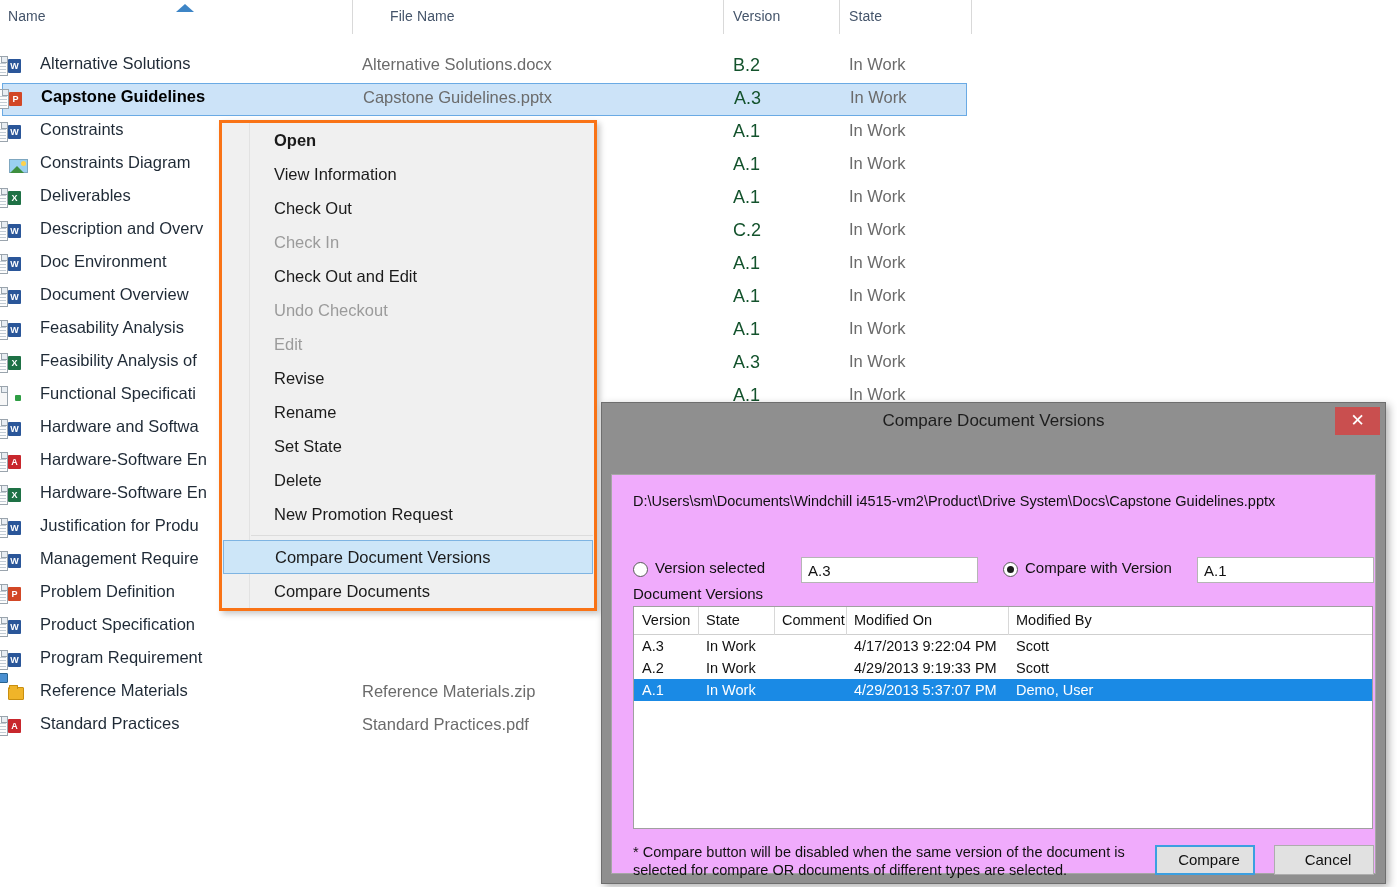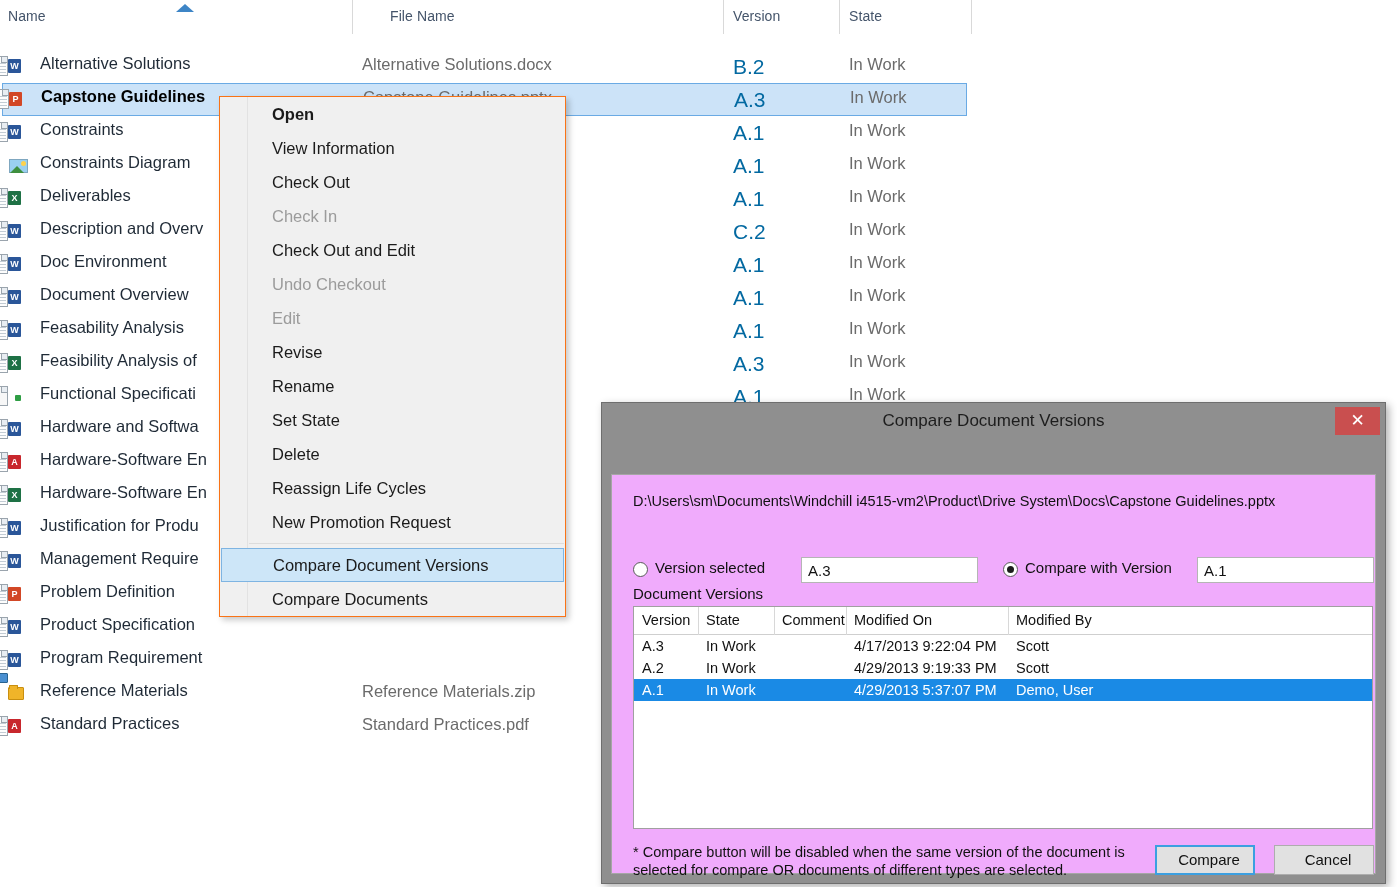--- a/index.html
+++ b/index.html
@@ -28,21 +28,21 @@
   .head-ver  { left:733px; }
   .head-state{ left:849px; }
   .head-sep { position:absolute; top:0px; width:1px; height:34px; background:#d9d9d9; }
 
   .row { position:absolute; left:0; width:1397px; height:33px; }
   .row .icon { position:absolute; left:8px; top:6px; width:22px; height:22px; }
   .row .nm   { position:absolute; left:40px; top:4px; font-size:16.5px; color:#1f2a36;
                white-space:nowrap; }
   .row .fn   { position:absolute; left:362px; top:5px; font-size:16.5px; color:#6b6b6b;
                white-space:nowrap; }
-  .row .vr   { position:absolute; left:733px; top:5px; font-size:21px; color:#0369a1; }
+  .row .vr   { position:absolute; left:733px; top:5px; font-size:18px; color:#14532d; }
   .row .st   { position:absolute; left:849px; top:5px; font-size:16.5px; color:#6b6b6b; }
   .row.selected { left:2px; width:965px; background:#cce3f8; border:1px solid #6aaae4; }
   .row.selected .nm { color:#000; font-weight:600; }
   .row.selected .icon { left:6px; top:5px; }
   .row.selected .nm { left:38px; top:3px; }
   .row.selected .fn { left:360px; top:4px; }
   .row.selected .vr { left:731px; top:4px; }
   .row.selected .st { left:847px; top:4px; }
 
   
@@ -92,22 +92,22 @@
     border-left:7px solid transparent; border-right:7px solid transparent;
     border-bottom:7px solid #3f8f3f;
   }
   .ico.img .sun {
     position:absolute; left:13px; top:6px; width:5px; height:5px; border-radius:50%;
     background:#ffd24d;
   }
 
   
   .ctxmenu {
-    position:absolute; left:219px; top:96px; width:347px;
-    background:#f0f0f0; border:1px solid #f97316;
+    position:absolute; left:219px; top:120px; width:378px;
+    background:#f0f0f0; border:3px solid #f97316;
     box-shadow:3px 3px 6px rgba(0,0,0,.22);
   }
   .ctxmenu .gutter {
     position:absolute; left:0; top:0; width:28px; height:100%;
     border-right:1px solid #e2e2e2; background:#f0f0f0;
   }
   .mi {
     position:relative; height:34px; line-height:34px;
     padding-left:52px; font-size:16.5px; color:#1b1b1b; white-space:nowrap;
     z-index:2;
@@ -452,21 +452,20 @@
         <div class="mi">View Information</div>
         <div class="mi">Check Out</div>
         <div class="mi disabled">Check In</div>
         <div class="mi">Check Out and Edit</div>
         <div class="mi disabled">Undo Checkout</div>
         <div class="mi disabled">Edit</div>
         <div class="mi">Revise</div>
         <div class="mi">Rename</div>
         <div class="mi">Set State</div>
         <div class="mi">Delete</div>
-        <div class="mi">Reassign Life Cycles</div>
         <div class="mi">New Promotion Request</div>
         <div class="mi-sep"></div>
         <div class="mi highlight">Compare Document Versions</div>
         <div class="mi">Compare Documents</div>
       </div>
   </div>
 
   <div class="dialog">
     <div class="dlg-title">Compare Document Versions</div>
     <div class="dlg-close">✕</div>

